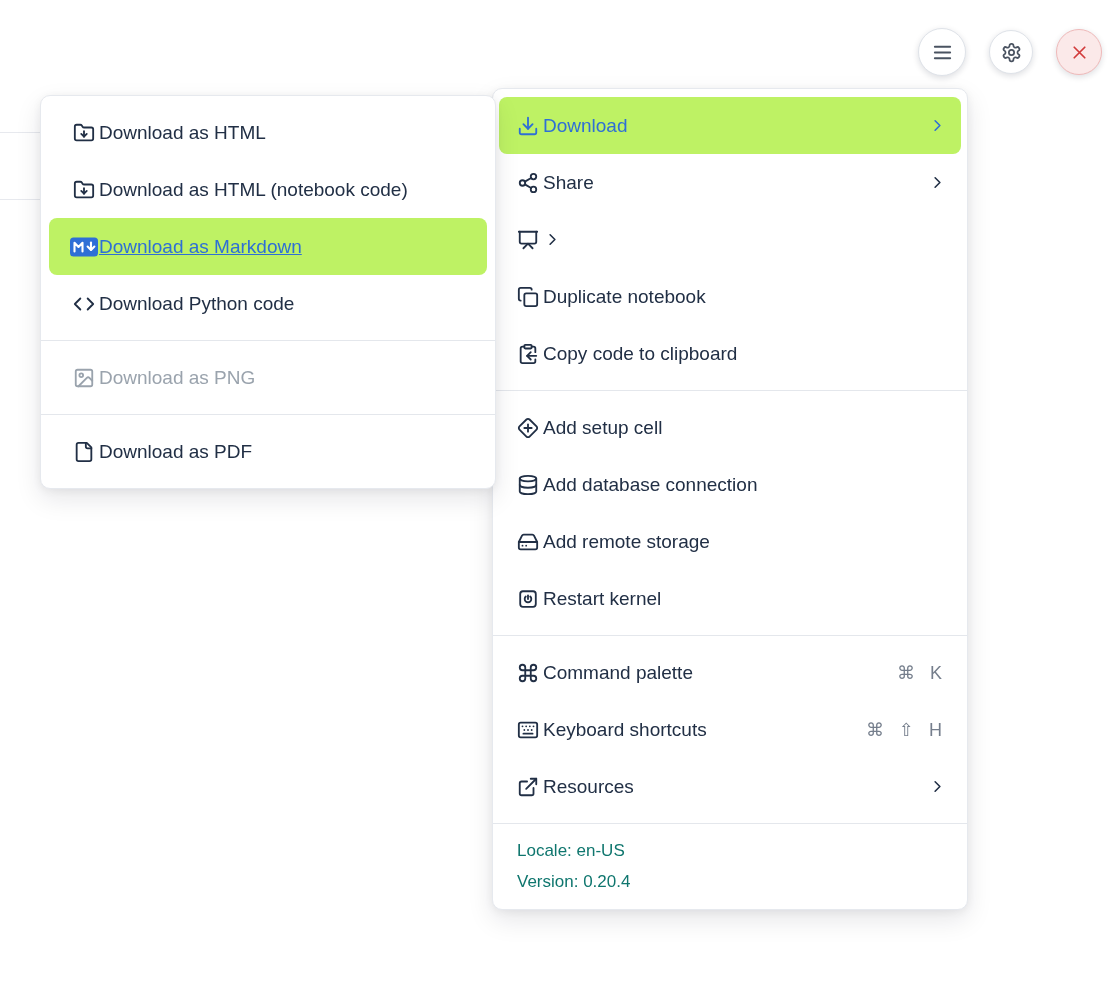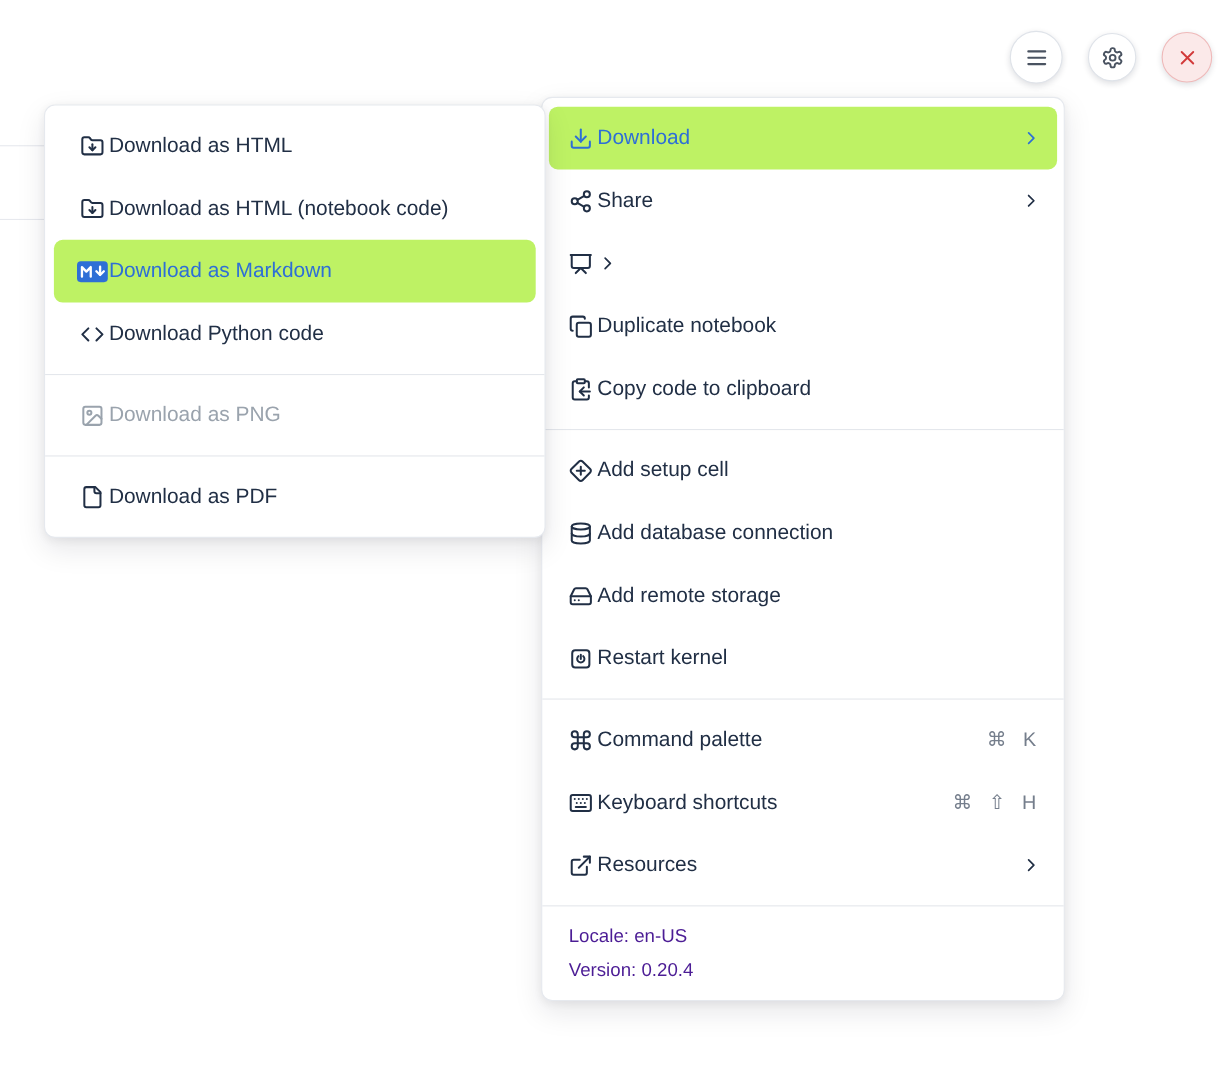--- a/index.html
+++ b/index.html
@@ -58,29 +58,29 @@
   .label { flex: 1; overflow: hidden; text-overflow: ellipsis; }
   .chev { flex: none; display: flex; color: #212f45; }
   .shortcut { flex: none; color: #757e8c; font-size: 18px; letter-spacing: 5px; }
 
   .item.highlight {
     background: #bef264;
     border-radius: 8px;
     color: #2e6fd6;
   }
   .item.highlight .chev { color: #2e6fd6; }
-  #submenu-panel .item.highlight { margin: 0 8px; padding-left: 20px; }
+  #submenu-panel .item.highlight { margin: 0 8px; padding-left: 20px; text-decoration: underline; }
   #menu-panel    .item.highlight { margin: 0 6px; padding-left: 14px; padding-right: 14px; }
 
   .item.disabled { color: #9aa3ad; cursor: default; }
 
   .footer {
     border-top: 1px solid #e4e7ec;
     padding: 11px 24px 12px;
-    color: #4c1d95;
+    color: #0f766e;
     font-size: 17px;
     line-height: 31px;
   }
 
   svg { display: block; }
 </style>
 </head>
 <body>
 
 <div class="bg-line" id="bg-line-1"></div>

